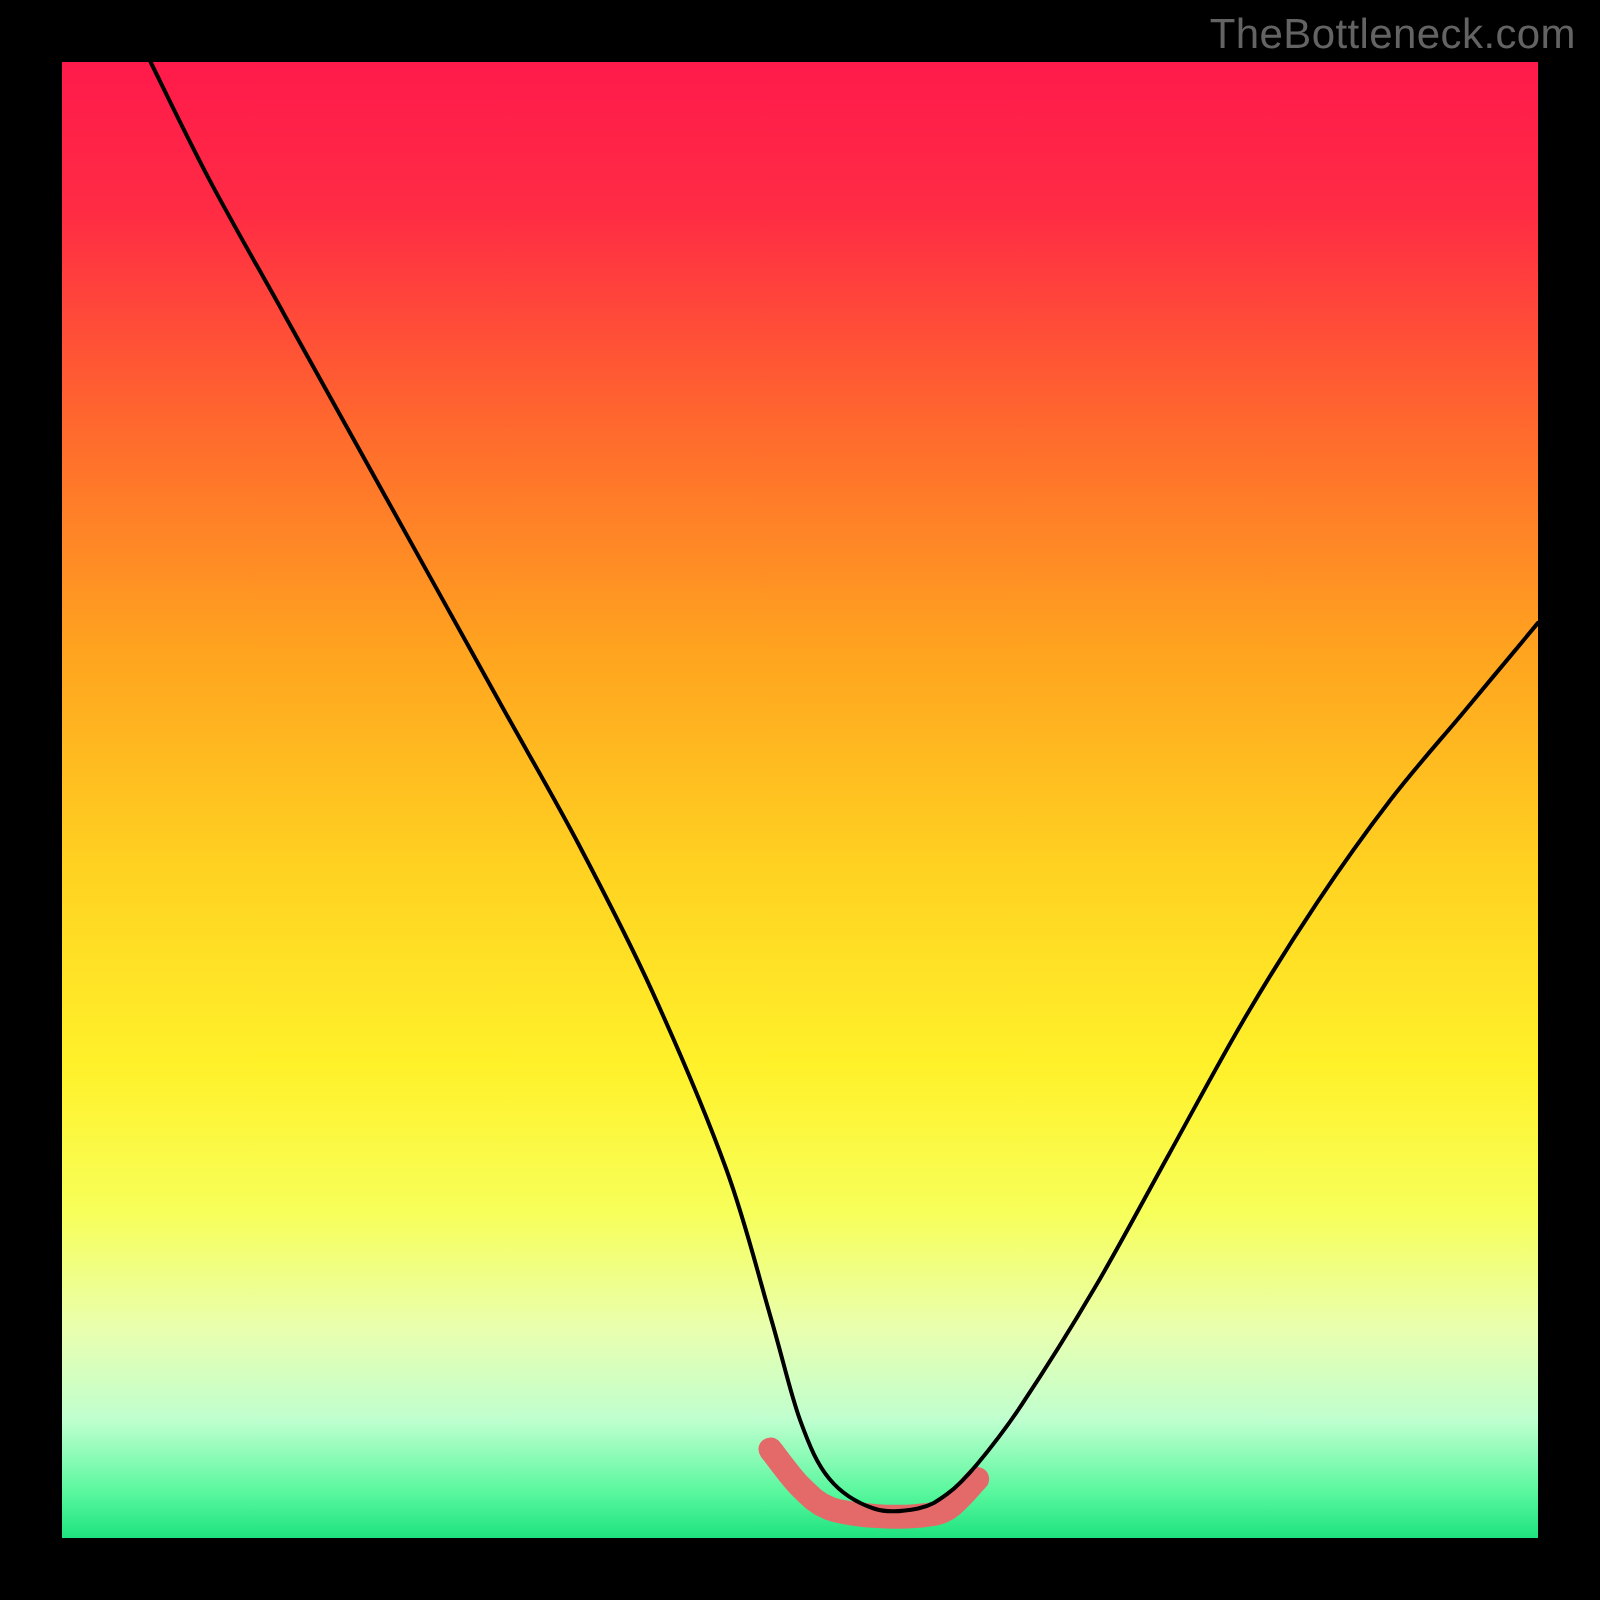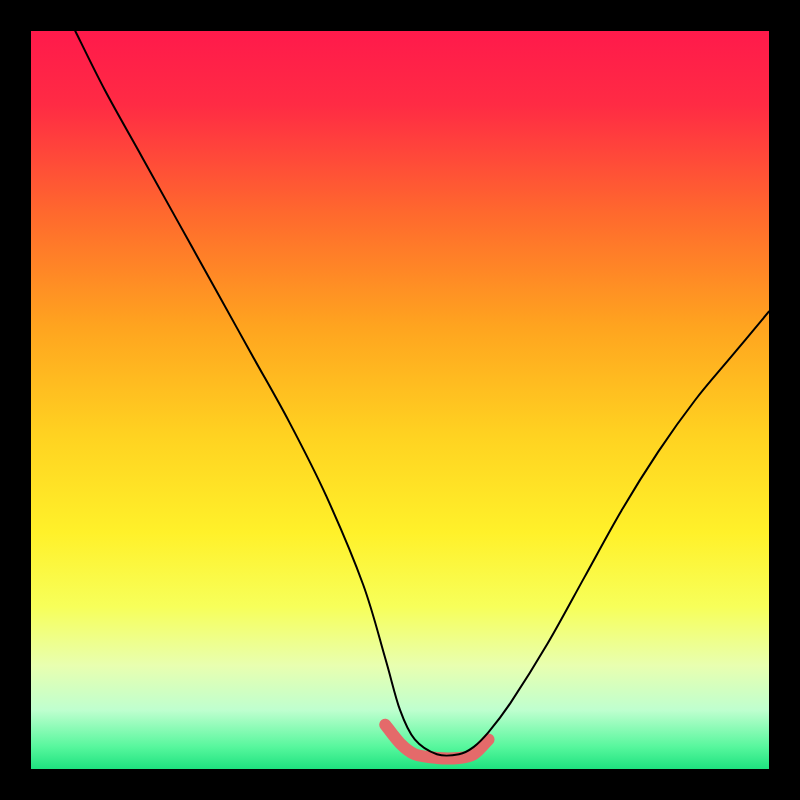--- a/index.html
+++ b/index.html
@@ -29,20 +29,21 @@
   svg {
     position: absolute;
     top: 0;
     left: 0;
   }
 </style>
 </head>
 <body>
 
 <div class="frame">
+  <div class="watermark">TheBottleneck.com</div>
   <svg id="chart-svg" width="800" height="800" viewBox="0 0 800 800">
       <defs>
         <linearGradient id="bg-grad" x1="0" y1="0" x2="0" y2="1">
           <stop offset="0%" stop-color="#ff1a4b"></stop>
           <stop offset="10%" stop-color="#ff2b44"></stop>
           <stop offset="25%" stop-color="#ff6a2d"></stop>
           <stop offset="40%" stop-color="#ffa41f"></stop>
           <stop offset="55.00000000000001%" stop-color="#ffd321"></stop>
           <stop offset="68%" stop-color="#fff12a"></stop>
           <stop offset="78%" stop-color="#f7ff5a"></stop>

